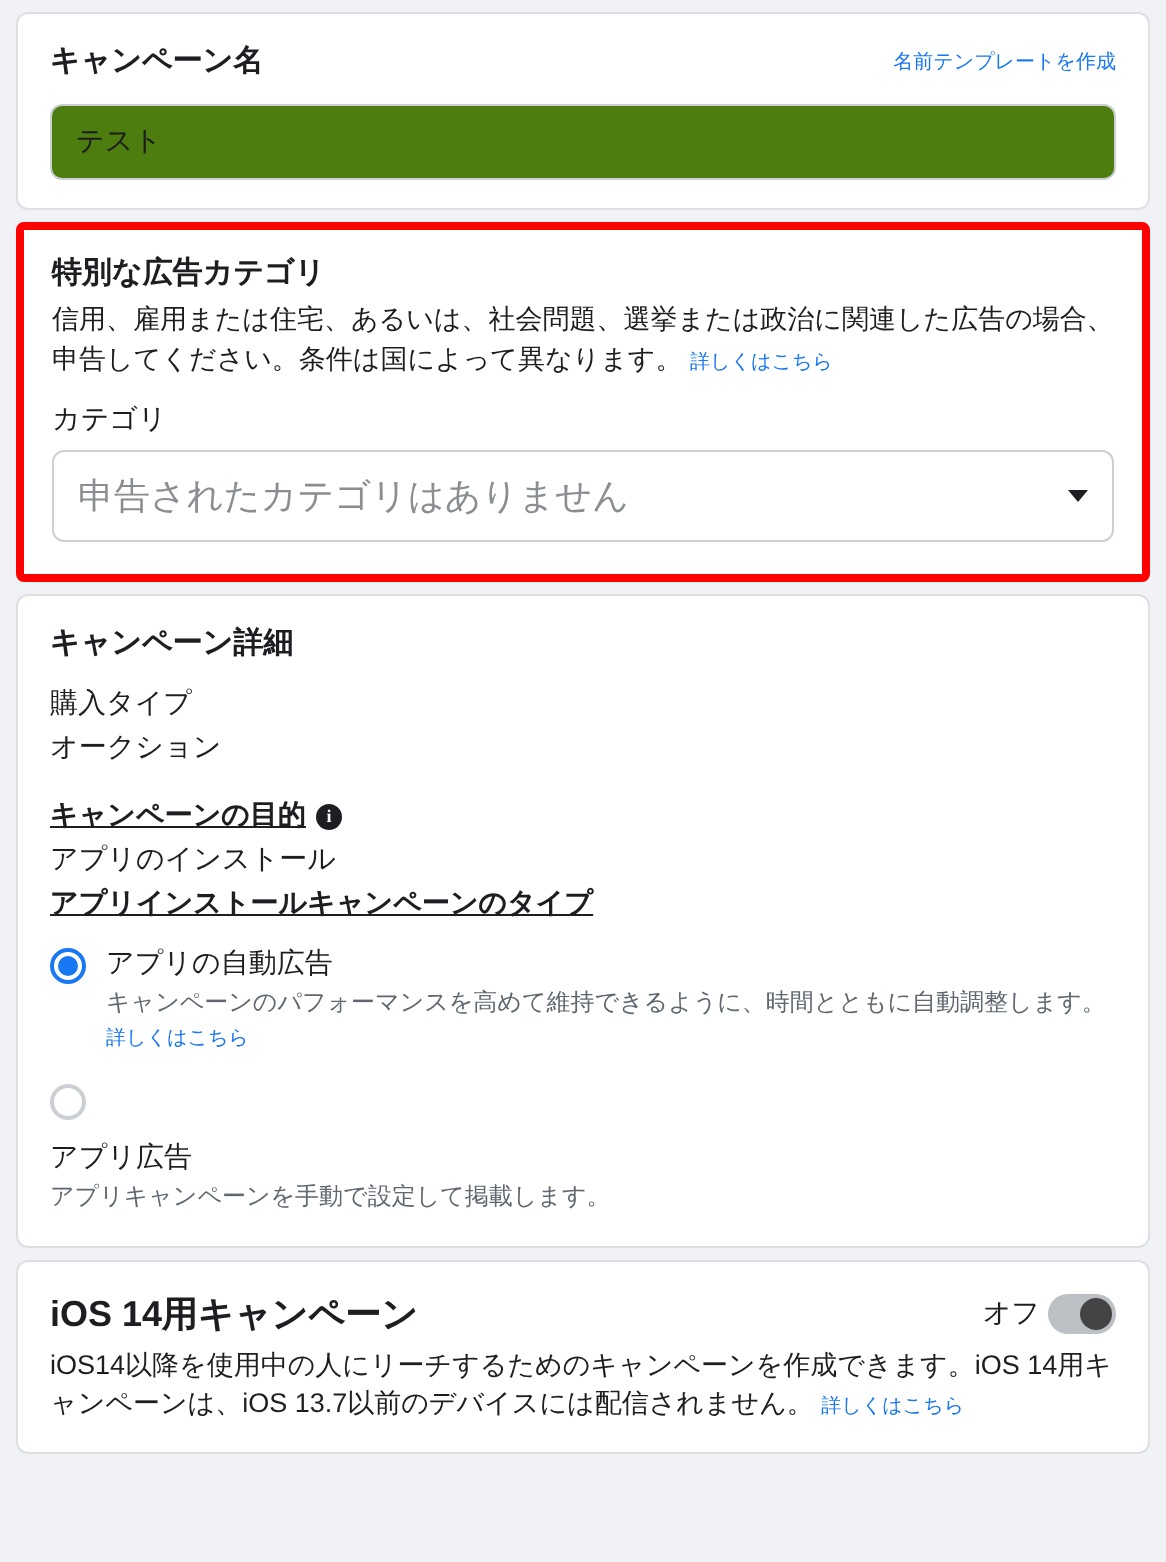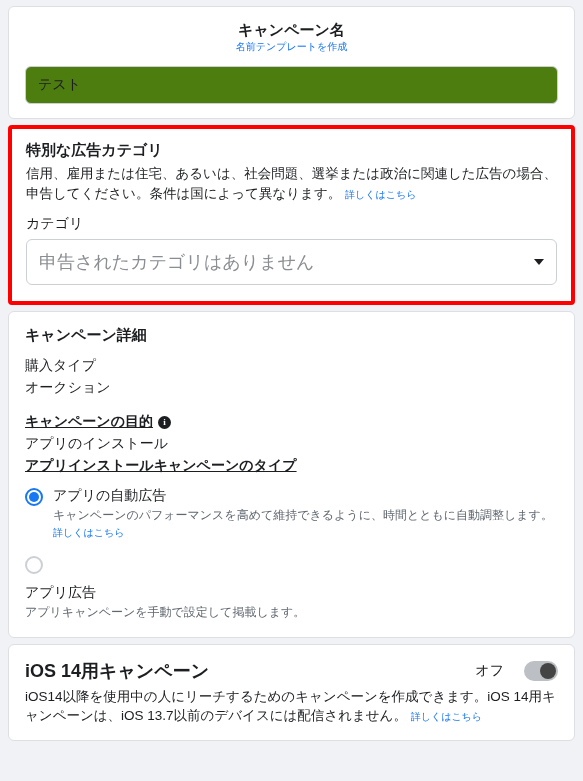--- a/index.html
+++ b/index.html
@@ -20,21 +20,20 @@
     .card.highlight {
       border: 4px solid #ff0000;
       border-radius: 4px;
       padding: 12px 14px 16px;
     }
     .row-top {
       display: flex;
       justify-content: space-between;
       align-items: center;
       margin-bottom: 12px;
-      flex-direction: column;
     }
     .title {
       font-size: 15px;
       font-weight: 700;
       color: #1c1e21;
     }
     .link {
       color: #1877f2;
       cursor: pointer;
       font-size: 10px;
@@ -136,21 +135,21 @@
     .radio-label { font-size: 14px; color: #1c1e21; }
     .radio-help { font-size: 12px; color: #606770; margin-top: 2px; line-height: 1.4;}
     .ios-row {
       display: flex;
       justify-content: space-between;
       align-items: center;
     }
     .ios-left { flex: 1; padding-right: 12px; }
     .ios-title { font-size: 18px; font-weight: 700; }
     .ios-desc { font-size: 13.5px; color: #1c1e21; line-height: 1.45; margin-top: 4px;}
-    .toggle-wrap { display: flex; align-items: center; gap: 20px; }
+    .toggle-wrap { display: flex; align-items: center; gap: 4px; }
     .toggle {
       width: 34px; height: 20px;
       background: #bcc0c4;
       border-radius: 10px;
       position: relative;
       cursor: pointer;
     }
     .toggle::after {
       content: "";
       position: absolute;

